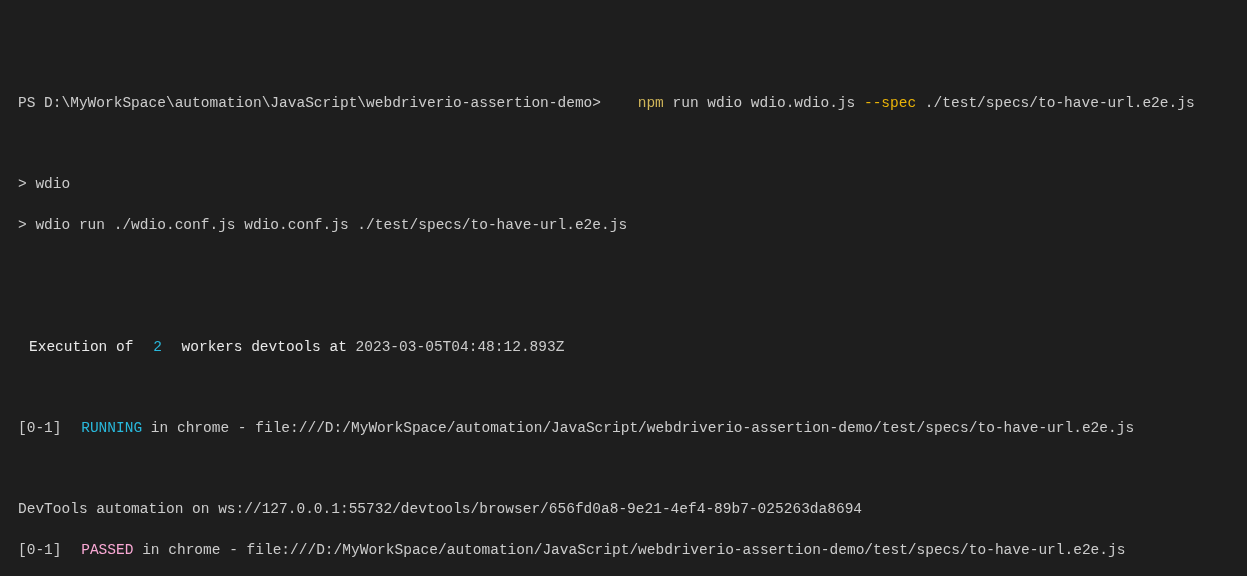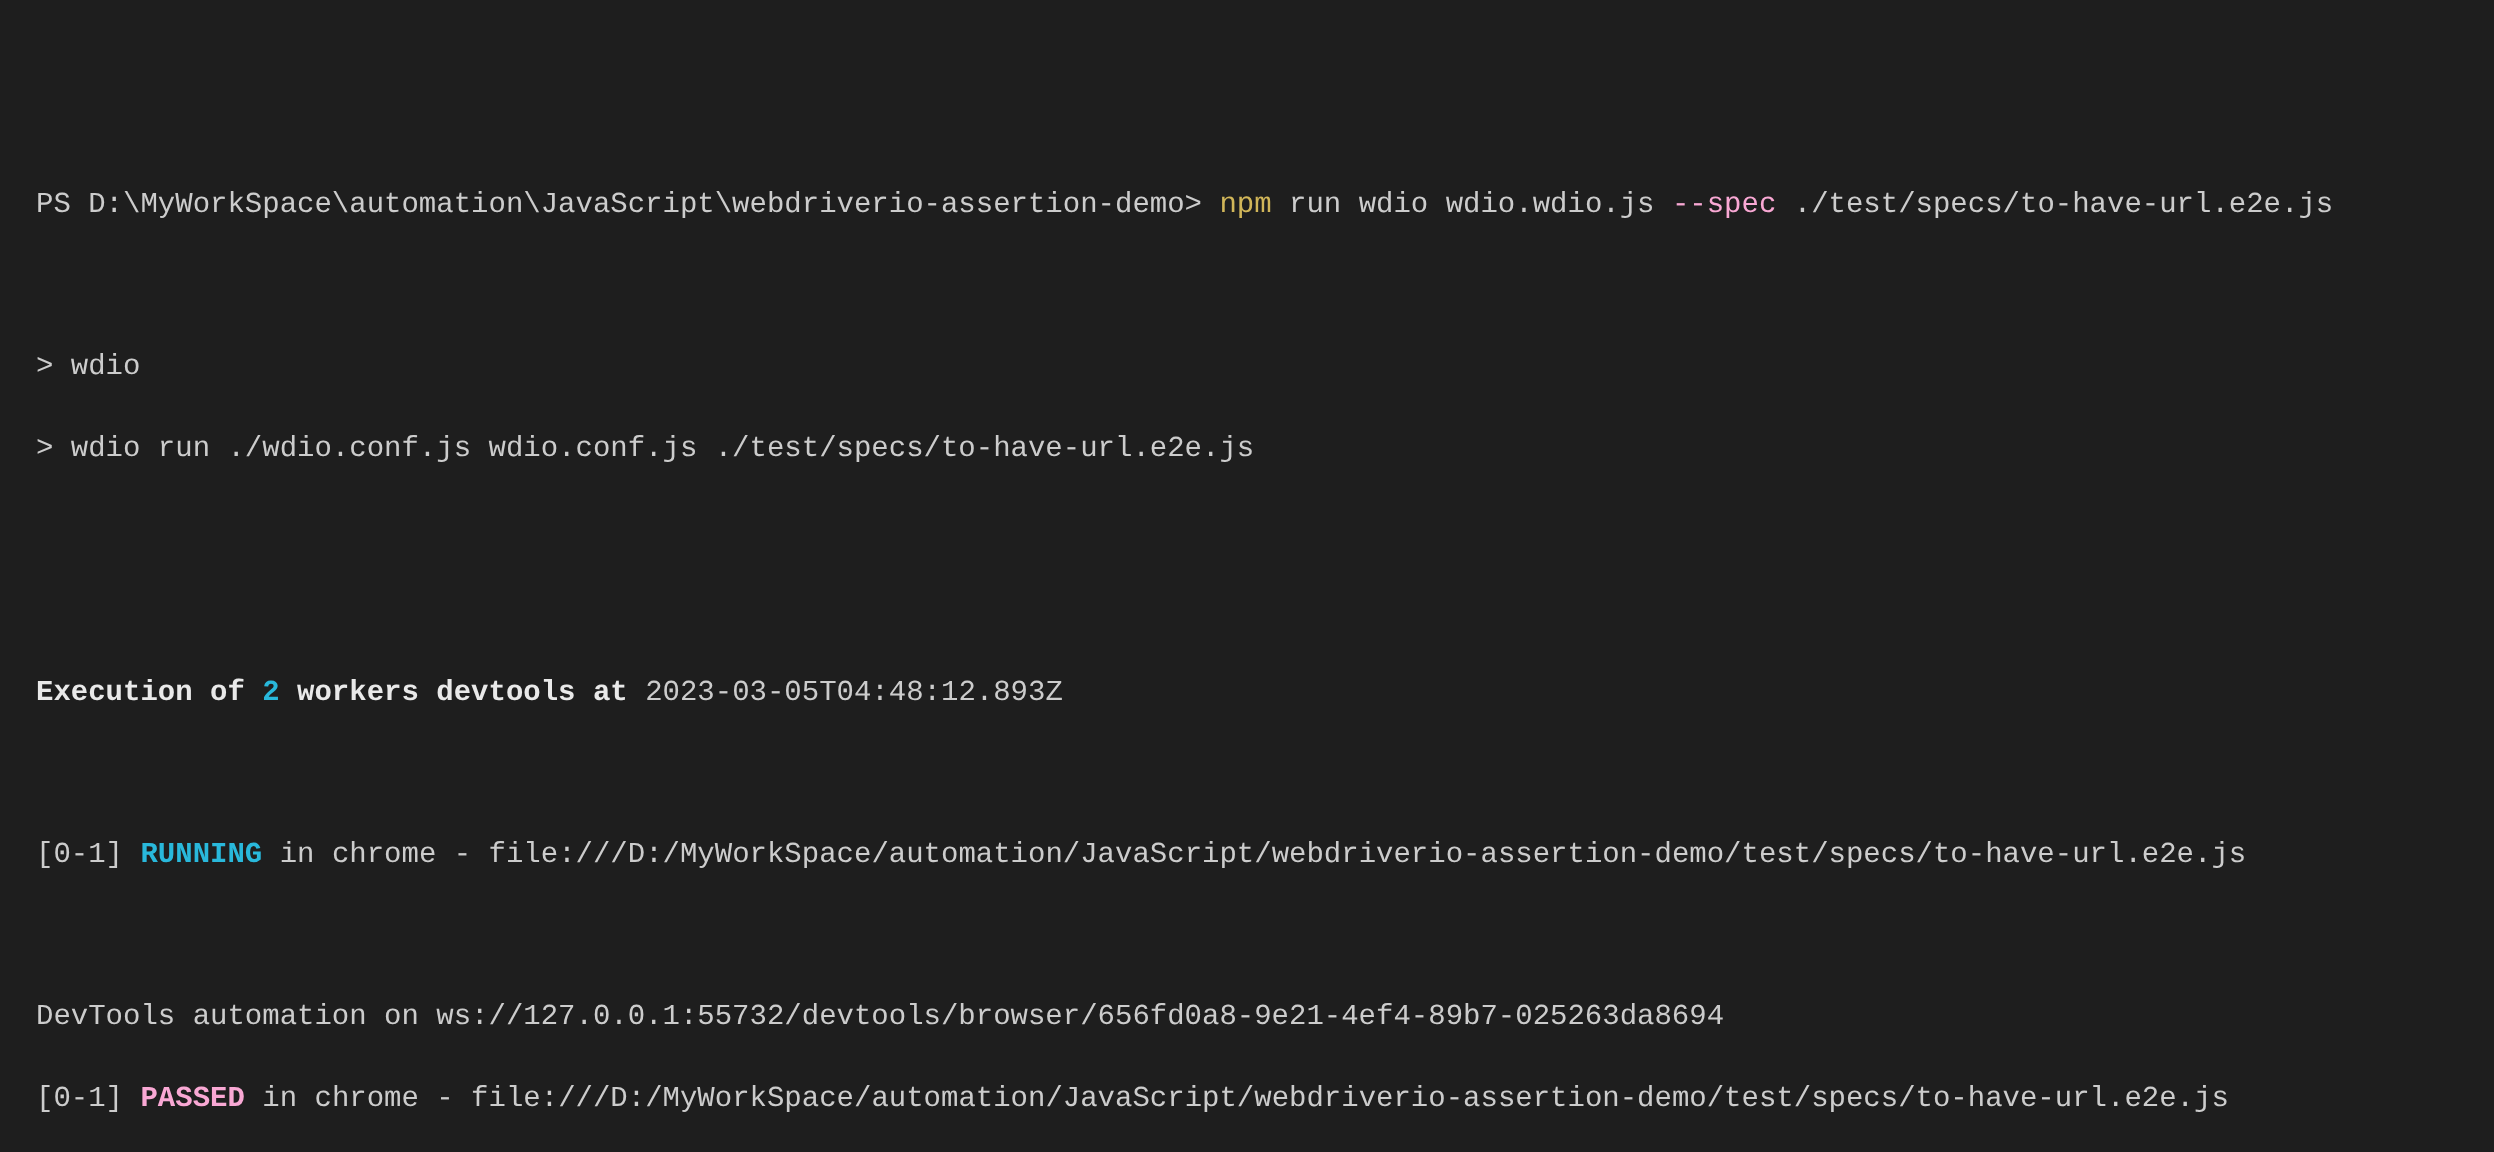--- a/index.html
+++ b/index.html
@@ -6,24 +6,24 @@
       margin: 0;
       padding: 12px 18px;
       background-color: #1e1e1e;
       color: #cccccc;
       font-family: Consolas, "Courier New", monospace;
       font-size: 14.5px;
       line-height: 1.4;
       white-space: pre;
     }
     .line { display: block; }
-    .bold { font-weight: bold; }
+    .bold { font-weight: normal; margin-left: 11px; }
     .white { color: #e9e9e9; }
-    .grey { color: #f9a8d4; }
-    .yellow { color: #d1b659; }
+    .grey { color: #eab308; }
+    .yellow { color: #d1b659; margin-left: 28px; }
     .cyan { color: #29b8db; }
     .green { color: #f9a8d4; }
   </style>
 </head>
 <body>
 
 
 
 <span class="line"><span>PS </span><span>D:\MyWorkSpace\automation\JavaScript\webdriverio-assertion-demo&gt; </span><span class="yellow">npm</span><span> run wdio wdio.wdio.js </span><span class="grey">--spec</span><span> ./test/specs/to-have-url.e2e.js</span></span>
 <span class="line"> </span>

